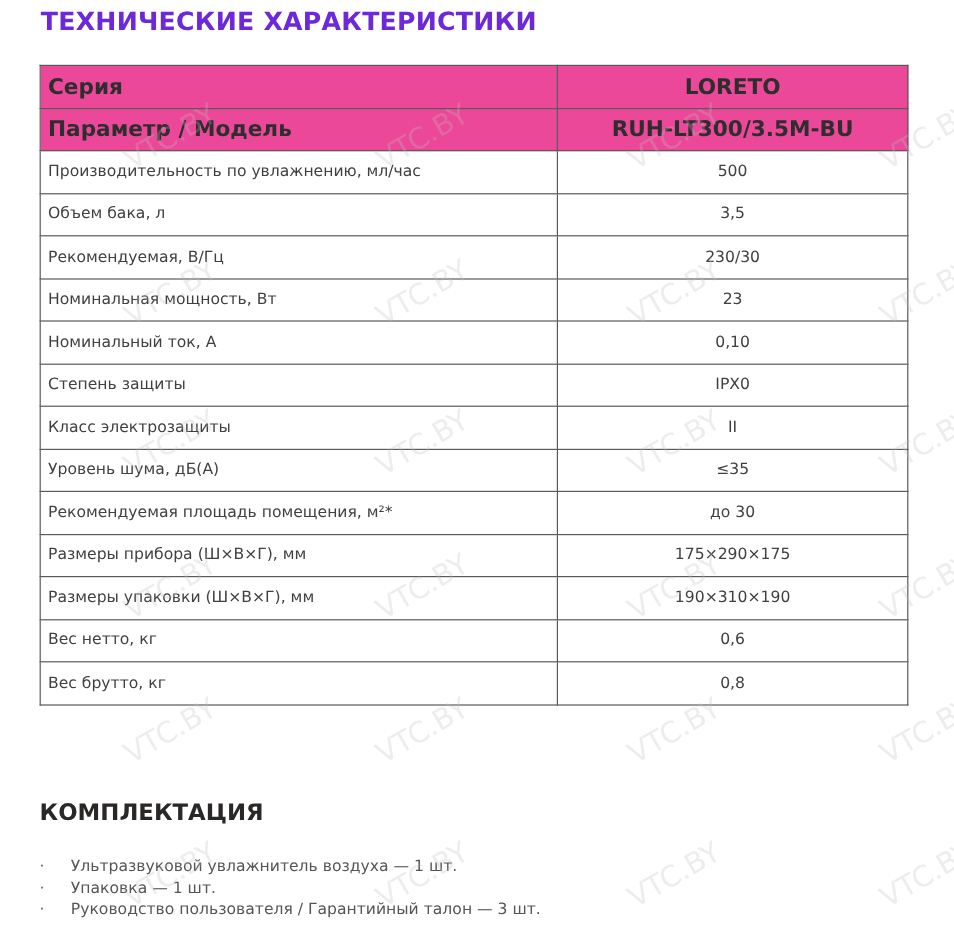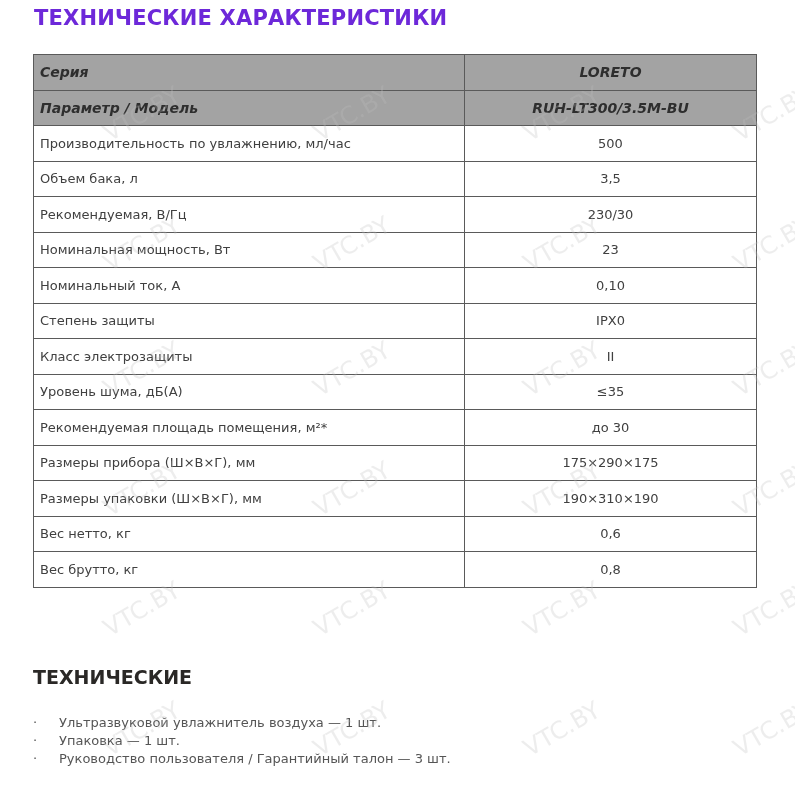--- a/index.html
+++ b/index.html
@@ -2,21 +2,21 @@
 <html><head>
   <meta charset="utf-8">
   <style>
     html, body { margin:0; padding:0; background:#ffffff; }
     body { width:795px; height:793px; position:relative; overflow:hidden; font-family:"DejaVu Sans", sans-serif; color:#4a4a4a; }
     .title { position:absolute; left:34px; top:6px; font-size:21px; font-weight:bold; color:#6d28d9; letter-spacing:0.2px; }
     table.spec { position:absolute; left:33px; top:54px; width:724px; border-collapse:collapse; }
     table.spec td { border:1.5px solid #5a5a5a; height:34.5px; padding:0 6px; font-size:13px; color:#404040; }
     table.spec td.k { width:418px; text-align:left; }
     table.spec td.v { text-align:center; }
-    table.spec tr.h td { background:#a3a3a3; font-weight:bold; color:#2e2e2e; font-size:14px;font-style:italic; }
+    table.spec tr.h td { background:#ec4899; font-weight:bold; color:#2e2e2e; font-size:18px; }
     .sub { position:absolute; left:33px; top:666px; font-size:19px; font-weight:bold; color:#2a2826; }
     ul.kit { position:absolute; left:33px; top:714px; margin:0; padding:0; list-style:none; }
     ul.kit li { font-size:13px; color:#555; height:18px; line-height:18px; position:relative; padding-left:26px; }
     ul.kit li .b { position:absolute; left:0; top:0; }
     .wm { position:absolute; font-size:24px; color:rgba(190,190,190,0.28); transform:rotate(-30deg); font-family:"DejaVu Sans", sans-serif; pointer-events:none; }
   </style>
 </head>
 <body>
 
 <div class="title">ТЕХНИЧЕСКИЕ ХАРАКТЕРИСТИКИ</div>
@@ -79,21 +79,21 @@
         <td class="k">Вес нетто, кг</td>
         <td class="v">0,6</td>
       </tr>
     <tr>
         <td class="k">Вес брутто, кг</td>
         <td class="v">0,8</td>
       </tr>
   </tbody>
 </table>
 
-<div class="sub">ТЕХНИЧЕСКИЕ</div>
+<div class="sub">КОМПЛЕКТАЦИЯ</div>
 
 <ul class="kit">
   <li><span class="b">·</span><span>Ультразвуковой увлажнитель воздуха — 1 шт.</span></li>
   <li><span class="b">·</span><span>Упаковка — 1 шт.</span></li>
   <li><span class="b">·</span><span>Руководство пользователя / Гарантийный талон — 3 шт.</span></li>
 </ul>
 
 <div class="wm" style="left:100px;top:100px;">VTC.BY</div>
 <div class="wm" style="left:310px;top:100px;">VTC.BY</div>
 <div class="wm" style="left:520px;top:100px;">VTC.BY</div>

